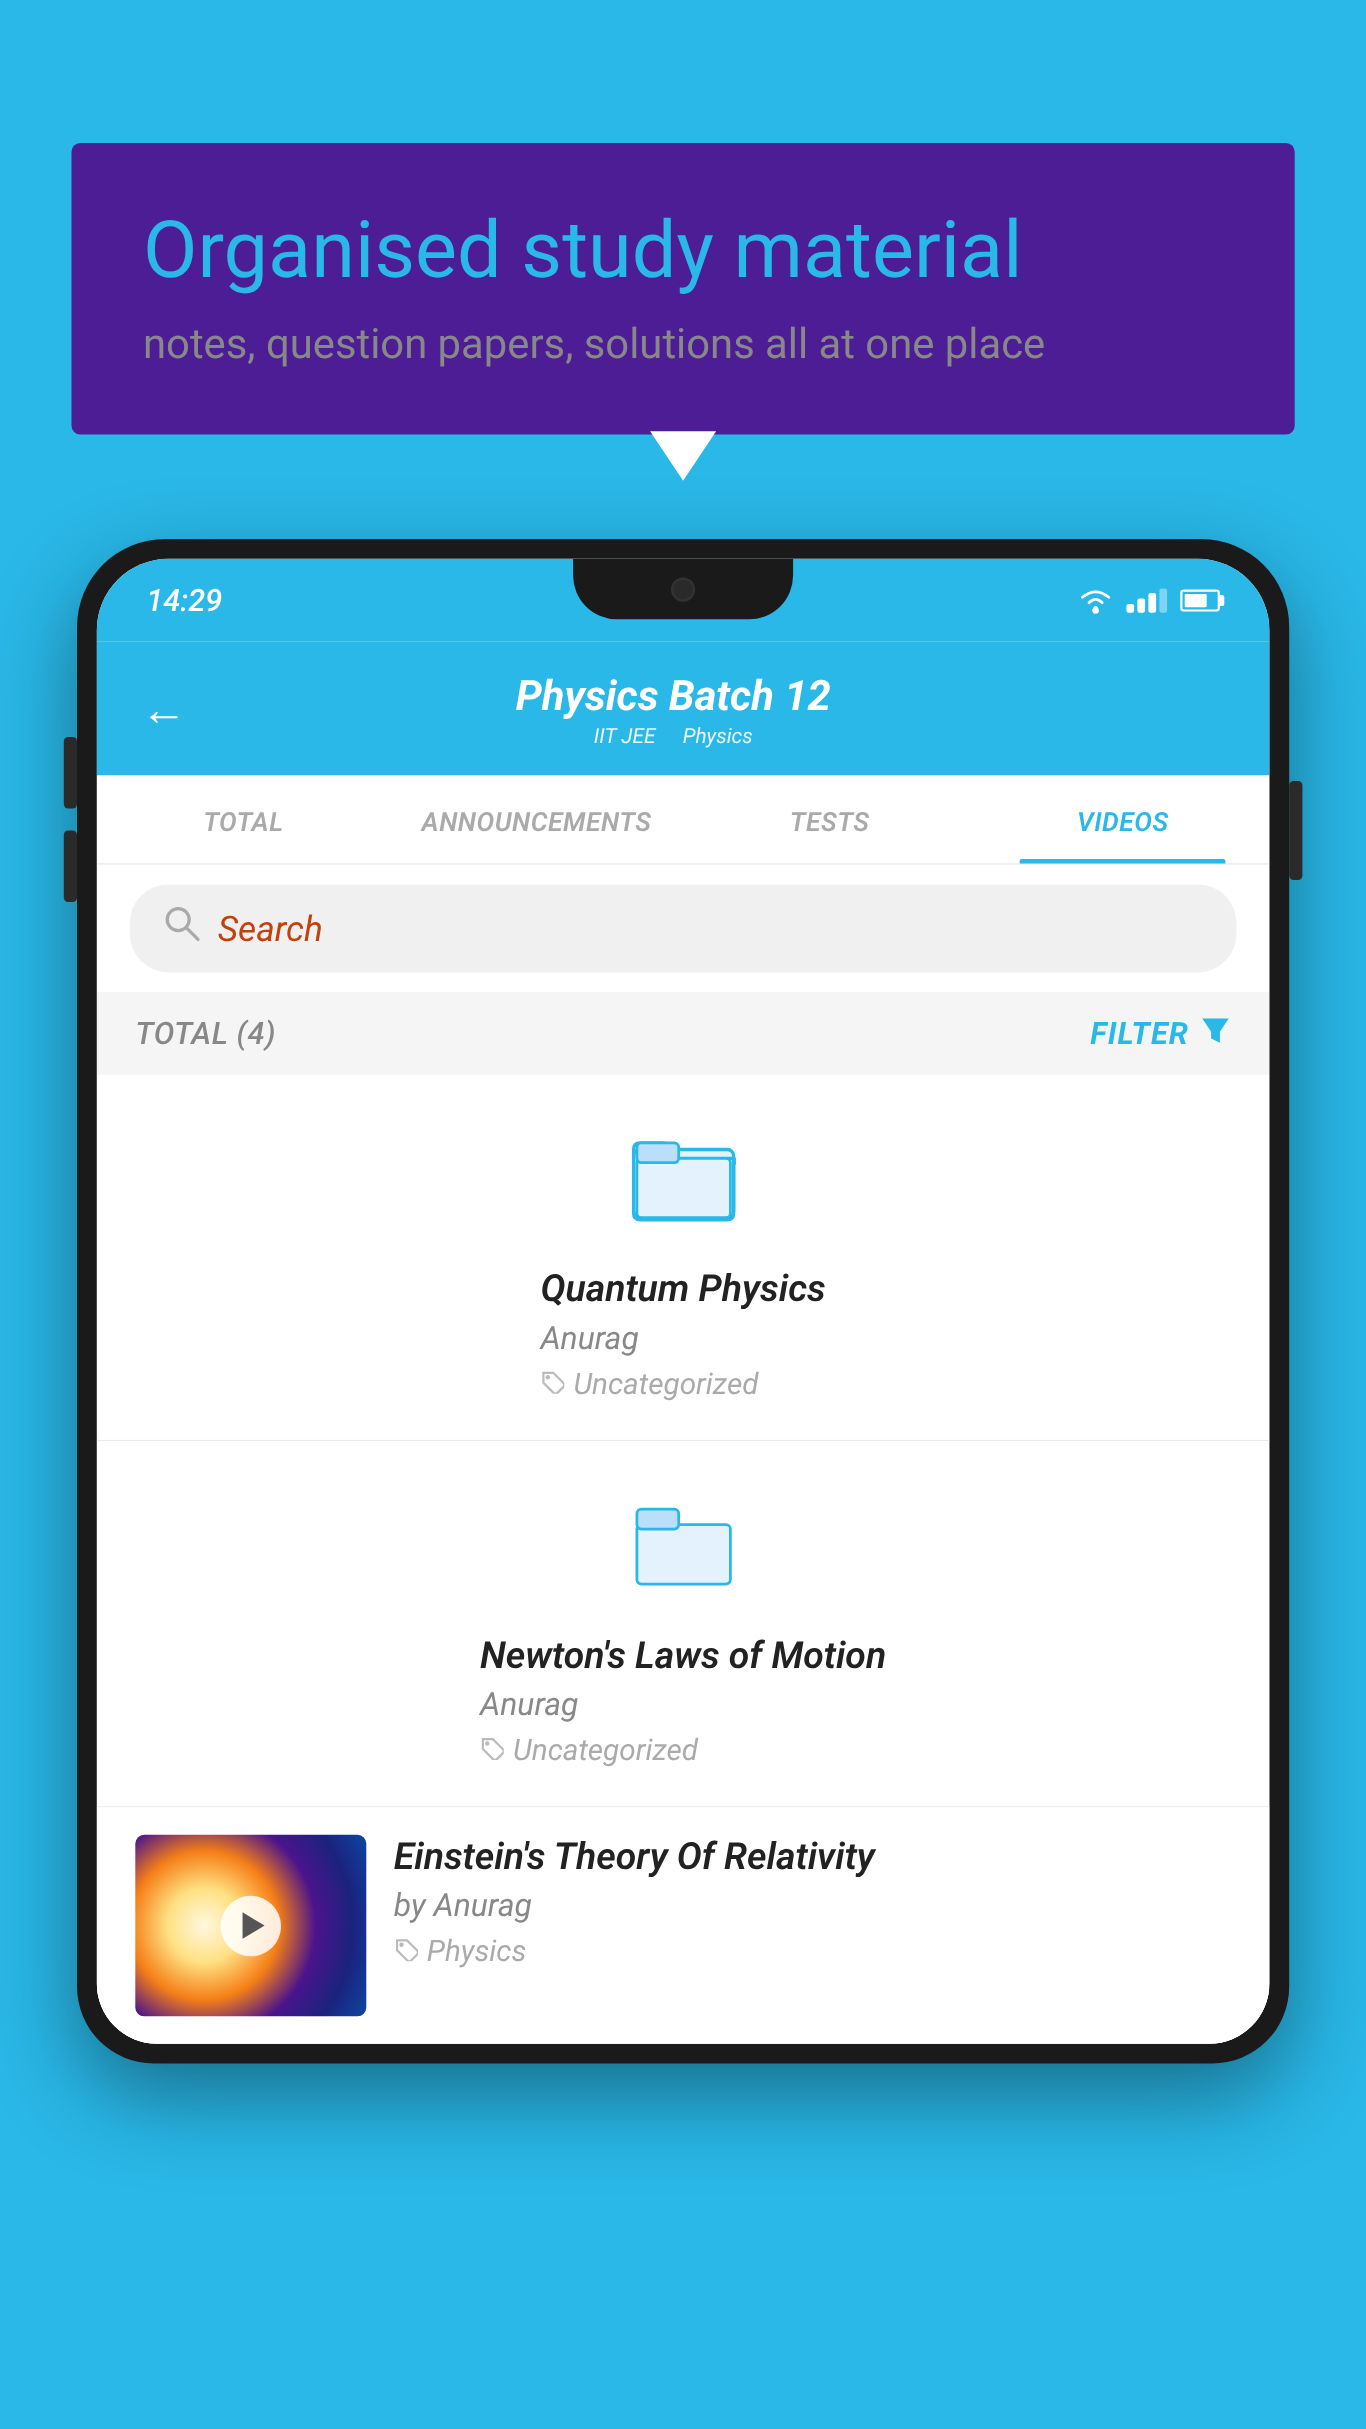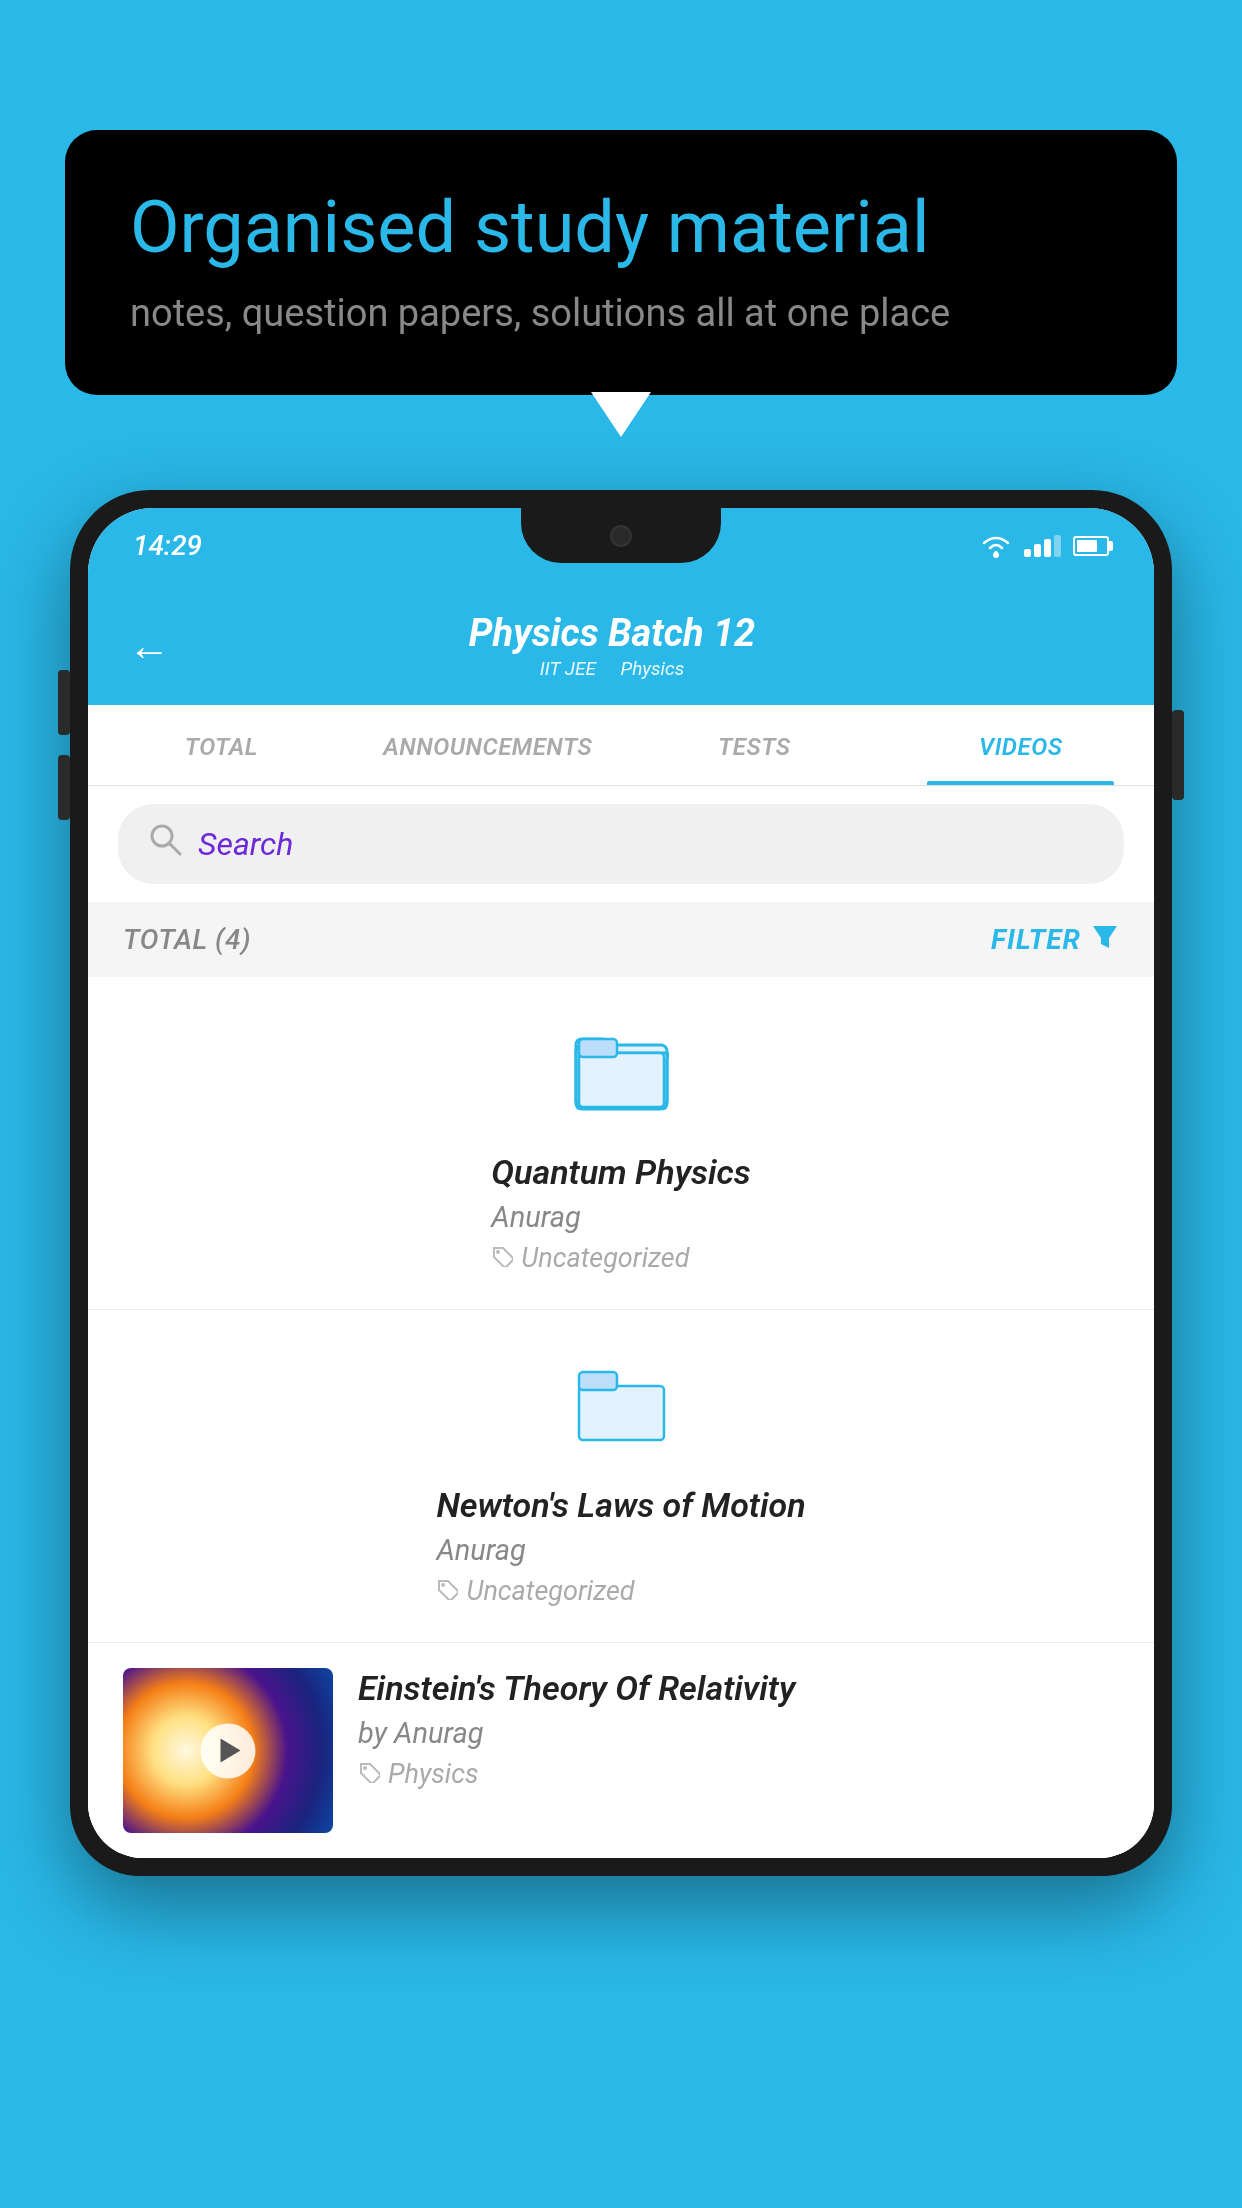--- a/index.html
+++ b/index.html
@@ -17,22 +17,22 @@
     
     .speech-bubble-container {
       position: absolute;
       top: 130px;
       left: 65px;
       right: 65px;
       z-index: 10;
     }
 
     .speech-bubble {
-      background: #000000;
-      border-radius: 32px;
+      background: #4c1d95;
+      border-radius: 8px;
       padding: 55px 65px 60px 65px;
       position: relative;
     }
 
     .speech-bubble::after {
       content: '';
       position: absolute;
       bottom: -42px;
       left: 50%;
       transform: translateX(-50%);
@@ -255,21 +255,21 @@
       padding: 18px 30px;
       gap: 15px;
     }
 
     .search-icon {
       color: #999;
       font-size: 35px;
     }
 
     .search-placeholder {
-      color: #6d28d9;
+      color: #c2410c;
       font-size: 32px;
     }
 
     
     .filter-bar {
       background: #f5f5f5;
       padding: 20px 35px;
       display: flex;
       justify-content: space-between;
       align-items: center;

